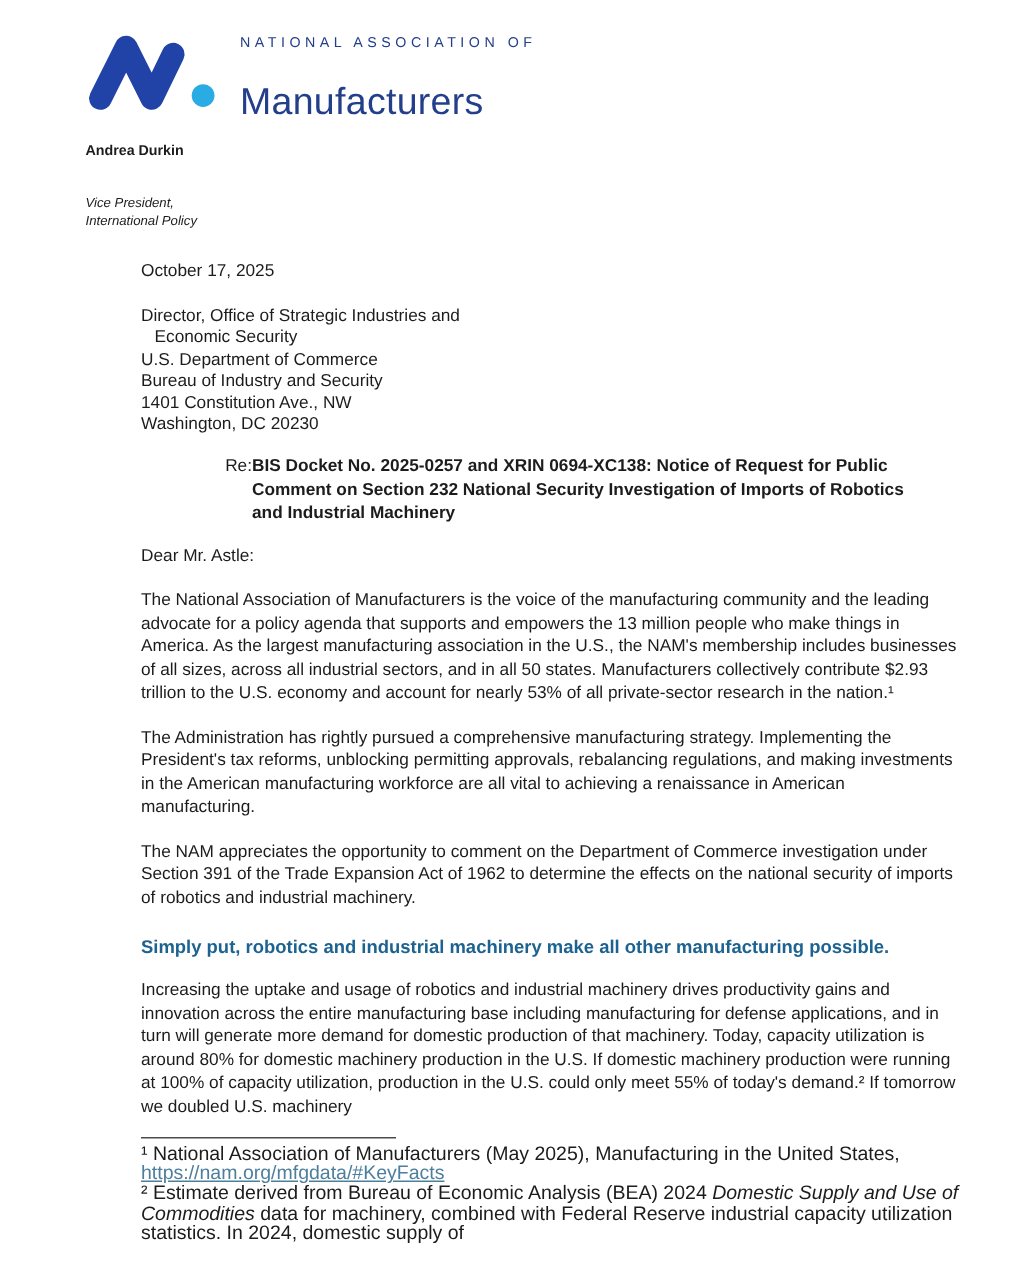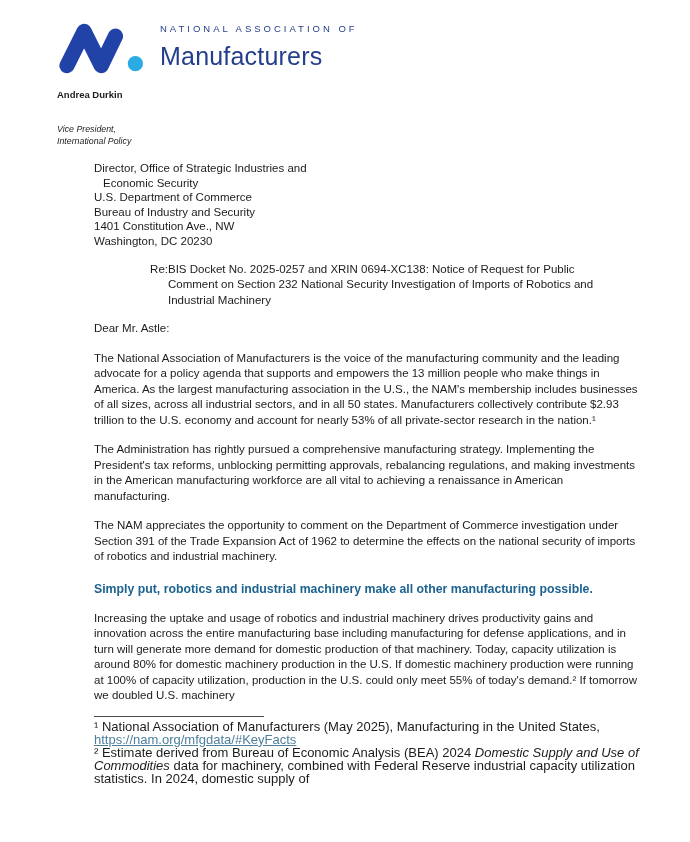--- a/index.html
+++ b/index.html
@@ -39,21 +39,21 @@
     letter-spacing: 3px;
     color: #233e8b;
     font-weight: 500;
     display: block;
   }
   .logo-text .org-large {
     font-size: 25px;
     color: #233e8b;
     font-weight: 400;
     display: block;
-    margin-top: 8px;
+    margin-top: 20px;
     letter-spacing: 0.2px;
   }
 
   
   .sender {
     margin-left: 57px;
     margin-top: 12px;
   }
   .sender-name {
     font-size: 9.5px;
@@ -79,21 +79,21 @@
   .recipient { margin-top: 14px; line-height: 14.6px; }
   .recipient span { display: block; }
   .recipient span.indent { padding-left: 9px; }
 
   .re-block {
     margin-top: 13px;
     display: flex;
     margin-left: 37px;
   }
   .re-label { width: 37px; flex: 0 0 auto; text-align: right; }
-  .re-text { width: 440px; }
+  .re-text { width: 440px; font-weight: bold; }
 
   .salutation { margin-top: 13px; display: block; }
 
   .para { margin-top: 14px; }
 
   .heading {
     margin-top: 16px;
     color: #1d6391;
     font-weight: bold;
     font-size: 12.3px;
@@ -138,20 +138,21 @@
   <div class="sender">
     <span class="sender-name">Andrea Durkin</span>
     <div class="sender-title">
       <span>Vice President,</span>
       <span>International Policy</span>
     </div>
   </div>
 
   <div class="letter">
 
+    <span class="date-line">October 17, 2025</span>
 
     <div class="recipient">
       <span>Director, Office of Strategic Industries and</span>
       <span class="indent">Economic Security</span>
       <span>U.S. Department of Commerce</span>
       <span>Bureau of Industry and Security</span>
       <span>1401 Constitution Ave., NW</span>
       <span>Washington, DC 20230</span>
     </div>
 

